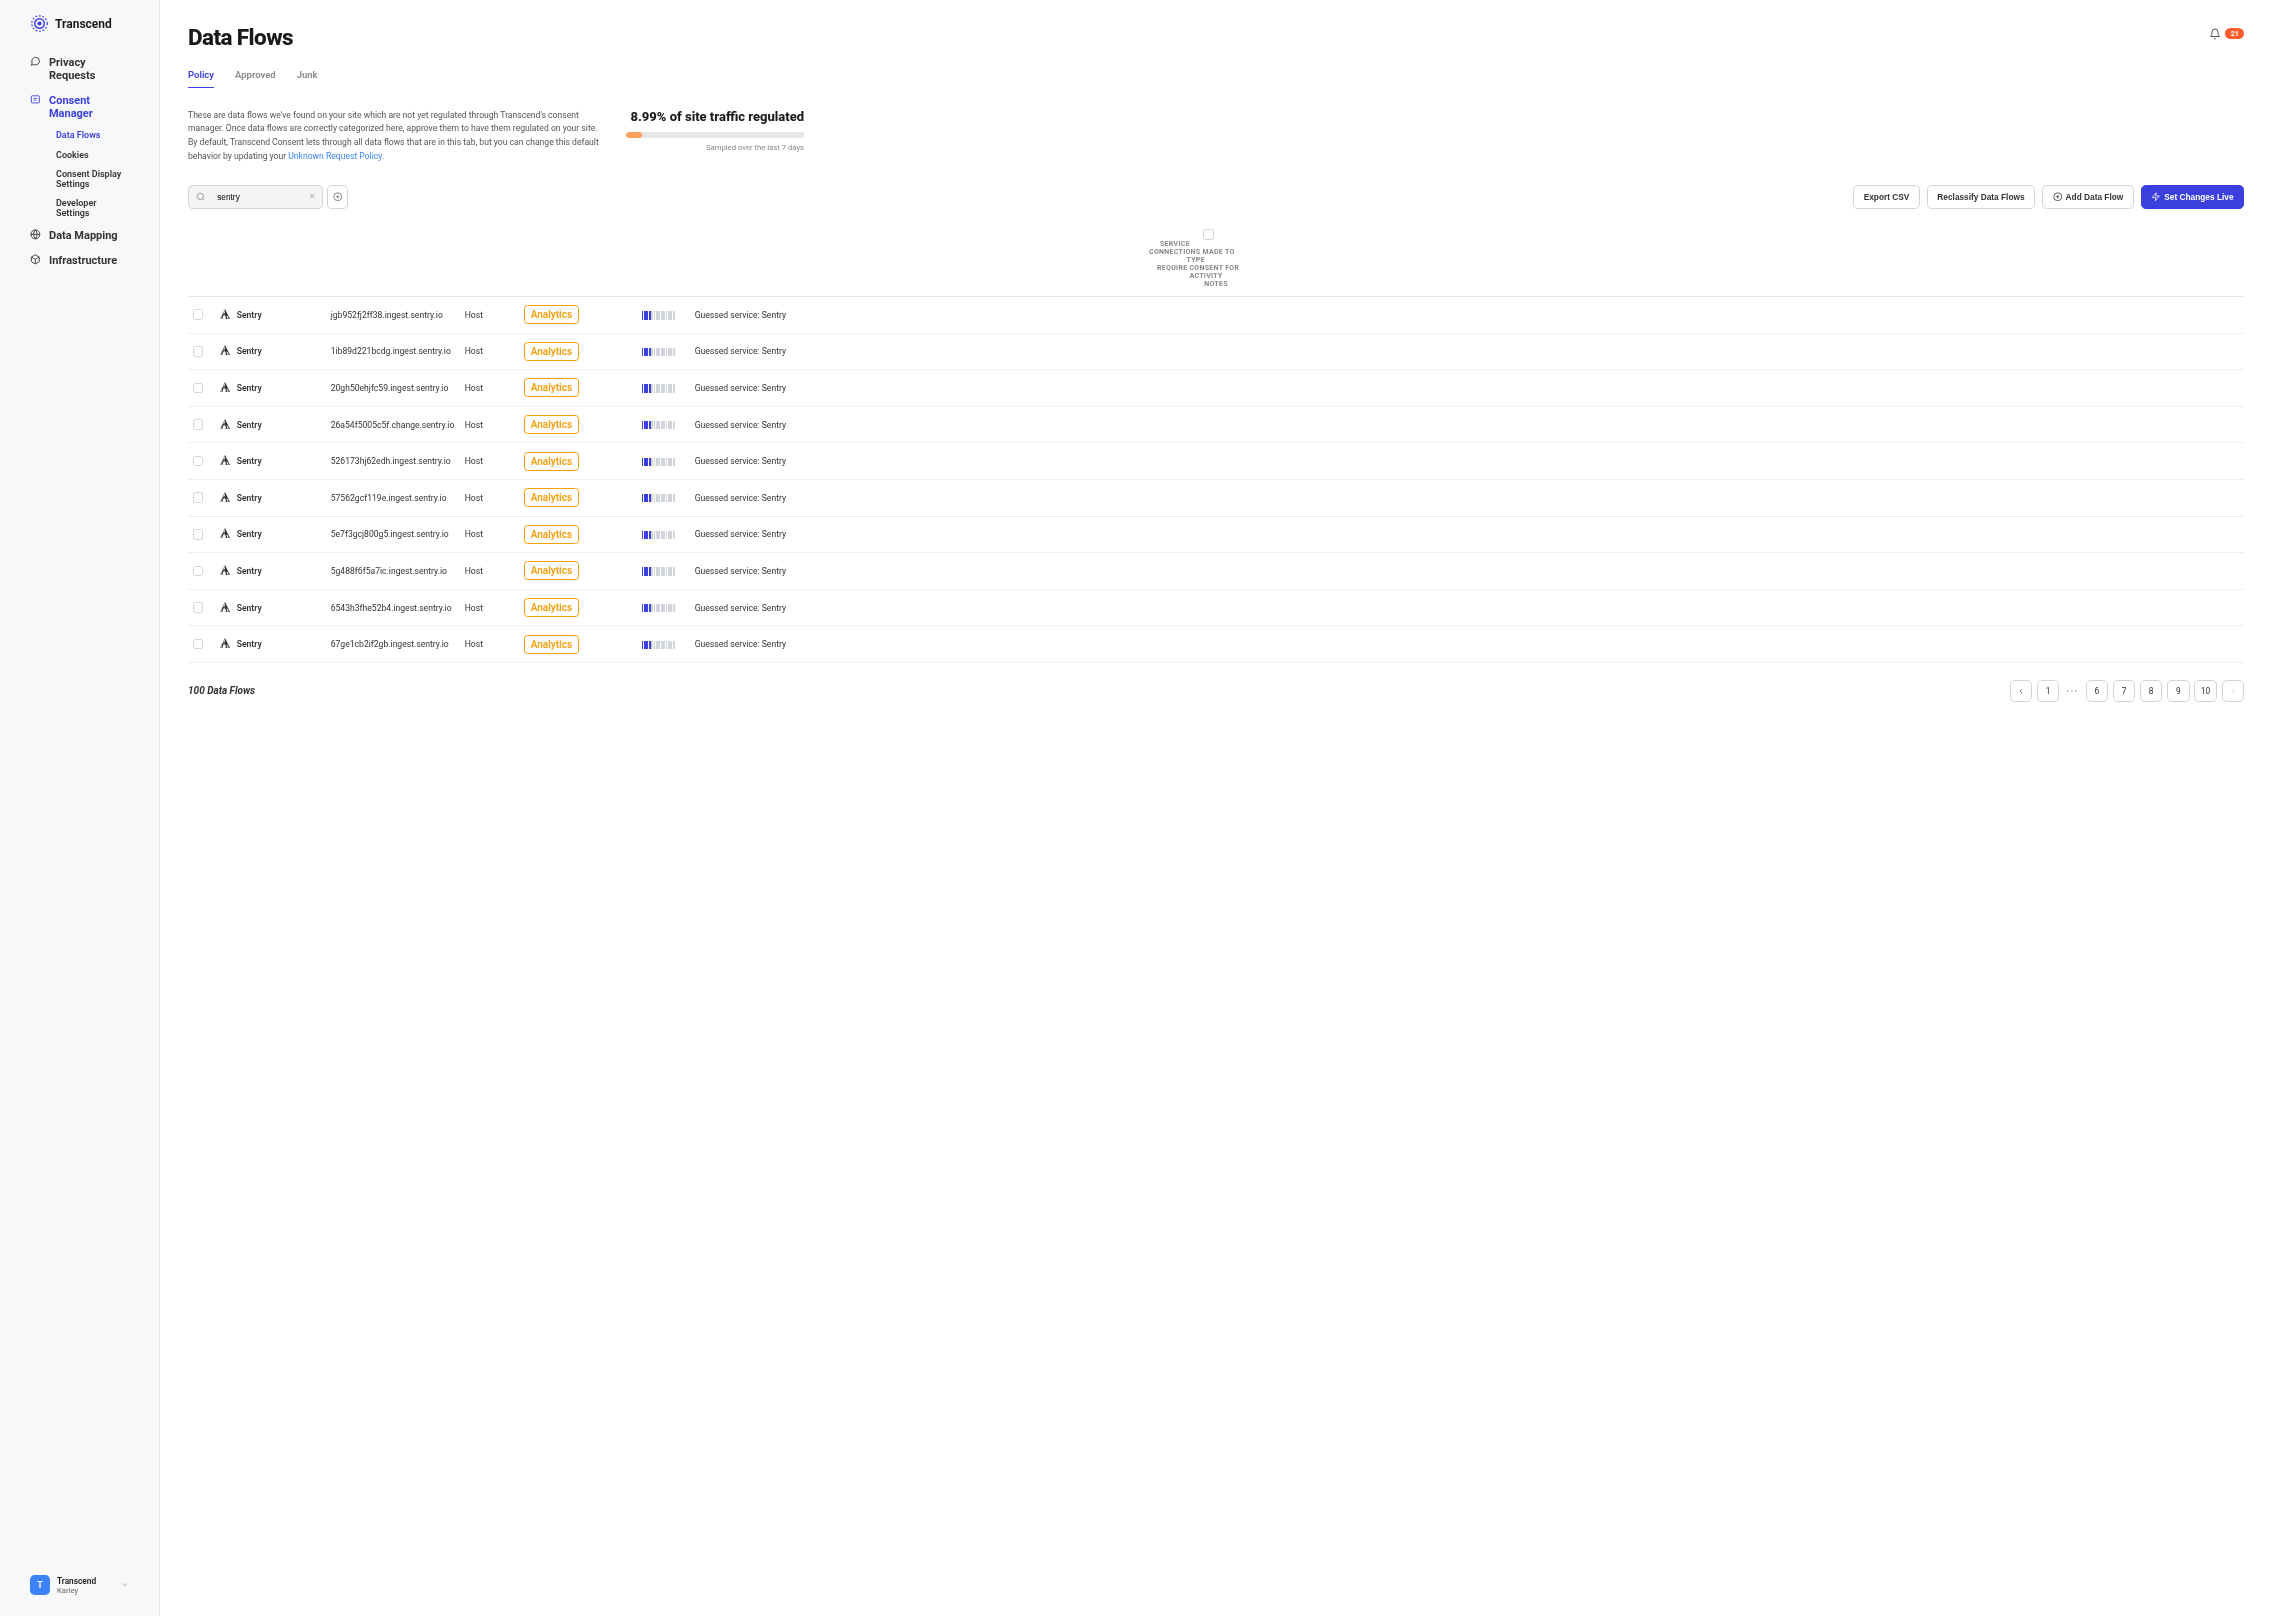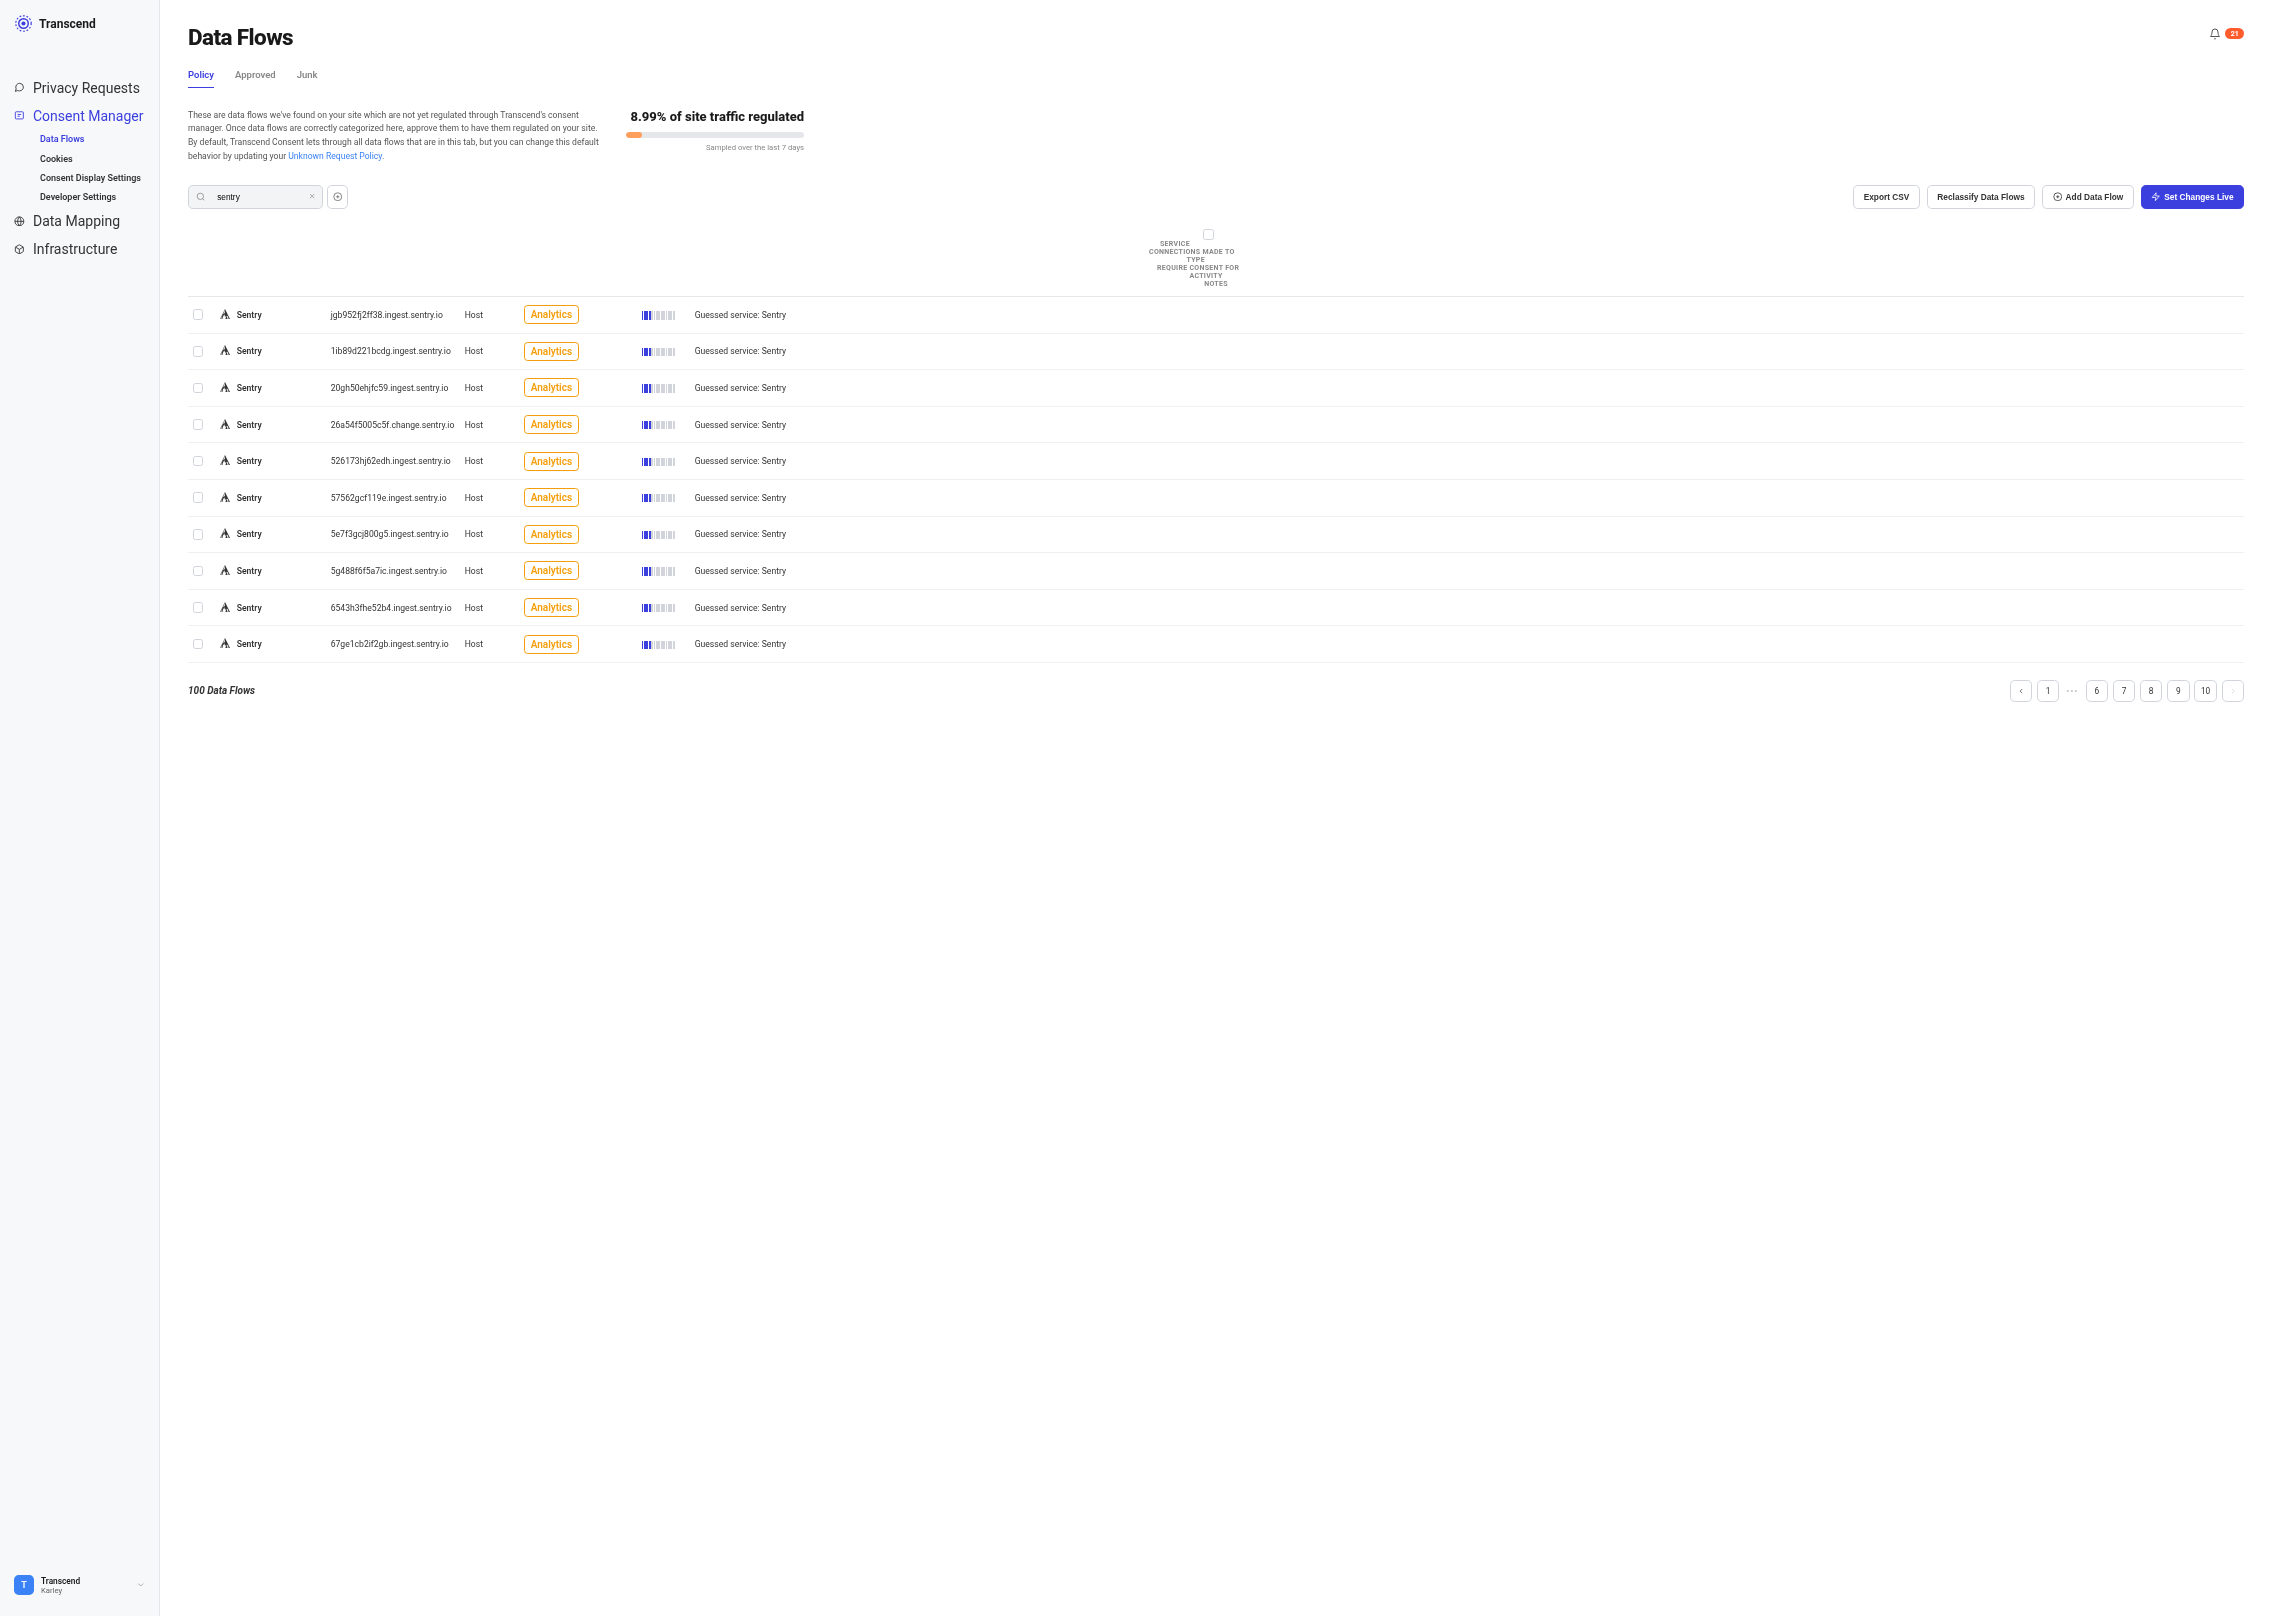--- a/index.html
+++ b/index.html
@@ -1,23 +1,23 @@
 <!DOCTYPE html>
 <html style="font-size:9.5px"><head>
 <meta charset="utf-8">
 <style>
 * { margin: 0; padding: 0; box-sizing: border-box; }
 body { font-family: -apple-system, BlinkMacSystemFont, "Segoe UI", Roboto, sans-serif; background: #f7f8fa; color: #1a1a1a; font-size: 8.3px; }
 .app { display: flex; height: 100vh; }
-.sidebar { width: 160px; background: #f7f8fa; border-right: 0.6px solid #e5e7eb; display: flex; flex-direction: column; padding: 14px 0; gap: 24px; }
+.sidebar { width: 160px; background: #f7f8fa; border-right: 0.6px solid #e5e7eb; display: flex; flex-direction: column; padding: 14px 16px; }
 .logo { display: flex; align-items: center; gap: 6px; padding: 0 14px 16.6px 14px; }
 .logo-icon { width: 19px; height: 19px; }
 .logo-text { font-size: 12px; font-weight: 700; color: #1a1a1a; }
 .nav { flex: 1; padding: 0 7px; }
-.nav-item { display: flex; align-items: center; gap: 8.3px; padding: 6px 7px; border-radius: 4.7px; cursor: pointer; font-size: 14px; color: #333; font-weight: 400; }
+.nav-item { display: flex; gap: 8.3px; padding: 6px 7px; border-radius: 4.7px; cursor: pointer; font-size: 11px; color: #333; font-weight: 700; }
 .nav-item svg { width: 10.7px; height: 10.7px; flex-shrink: 0; }
 .nav-item.active { color: #3b3fde; }
 .nav-sub { padding-left: 26px; }
 .nav-sub-item { padding: 4.7px 7px; font-size: 9px; color: #333; cursor: pointer; font-weight: 600; }
 .nav-sub-item.active { color: #3b3fde; }
 .user-footer { display: flex; align-items: center; gap: 7px; padding: 7px 14px; cursor: pointer; }
 .user-avatar { width: 20px; height: 20px; background: #3b82f6; border-radius: 4.7px; display: flex; align-items: center; justify-content: center; color: #fff; font-weight: 600; font-size: 9px; }
 .user-info { flex: 1; }
 .user-org { font-size: 8.3px; font-weight: 600; color: #1a1a1a; }
 .user-name { font-size: 7.7px; color: #666; }

